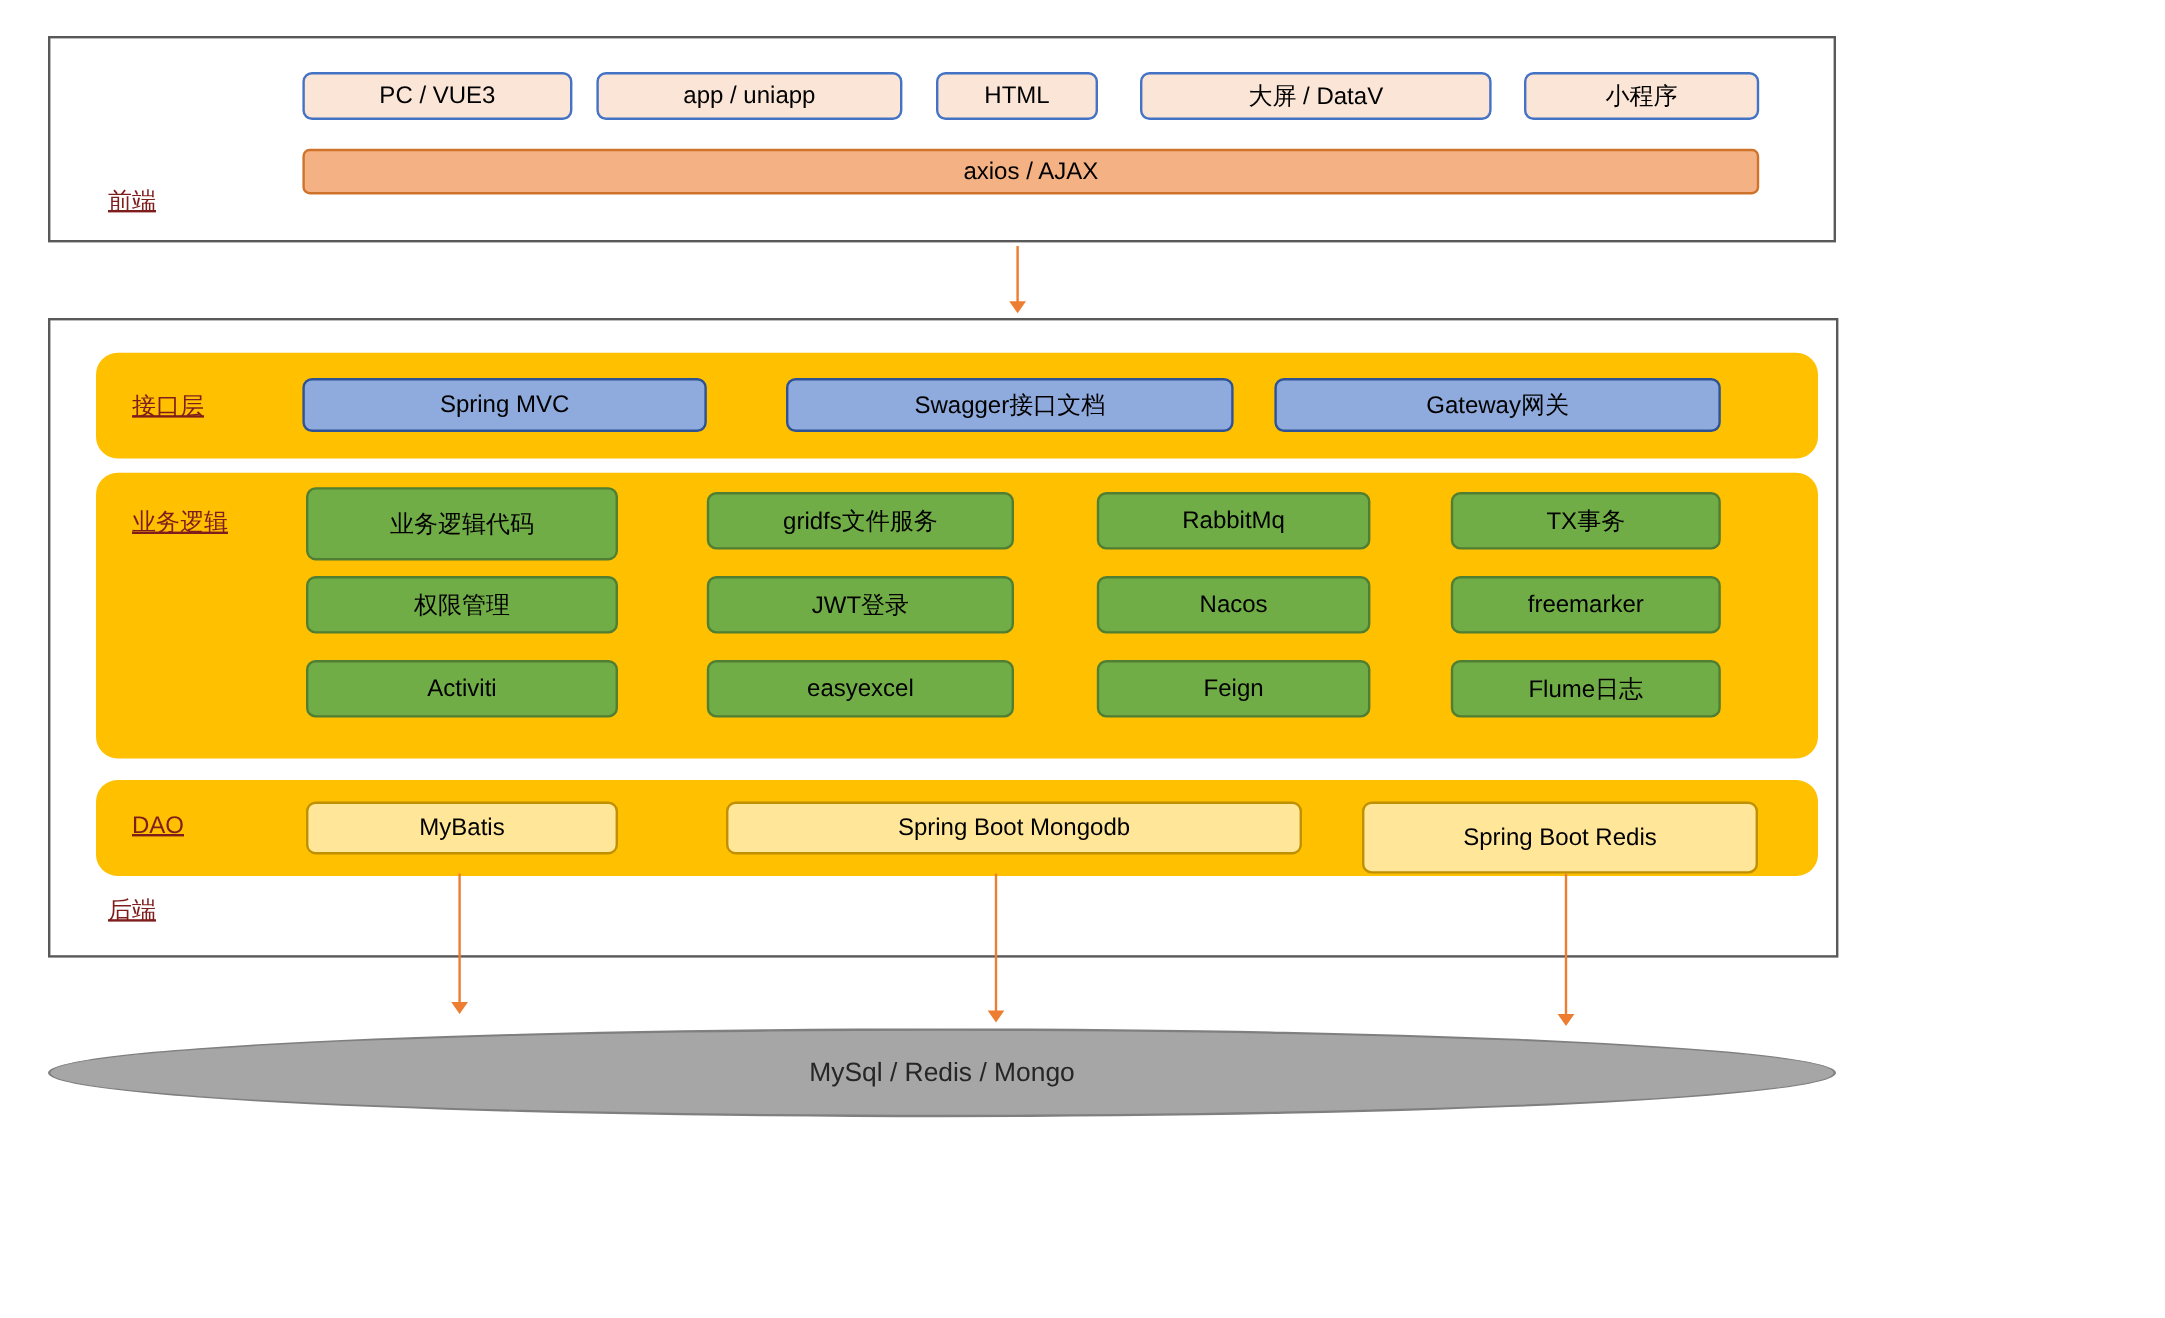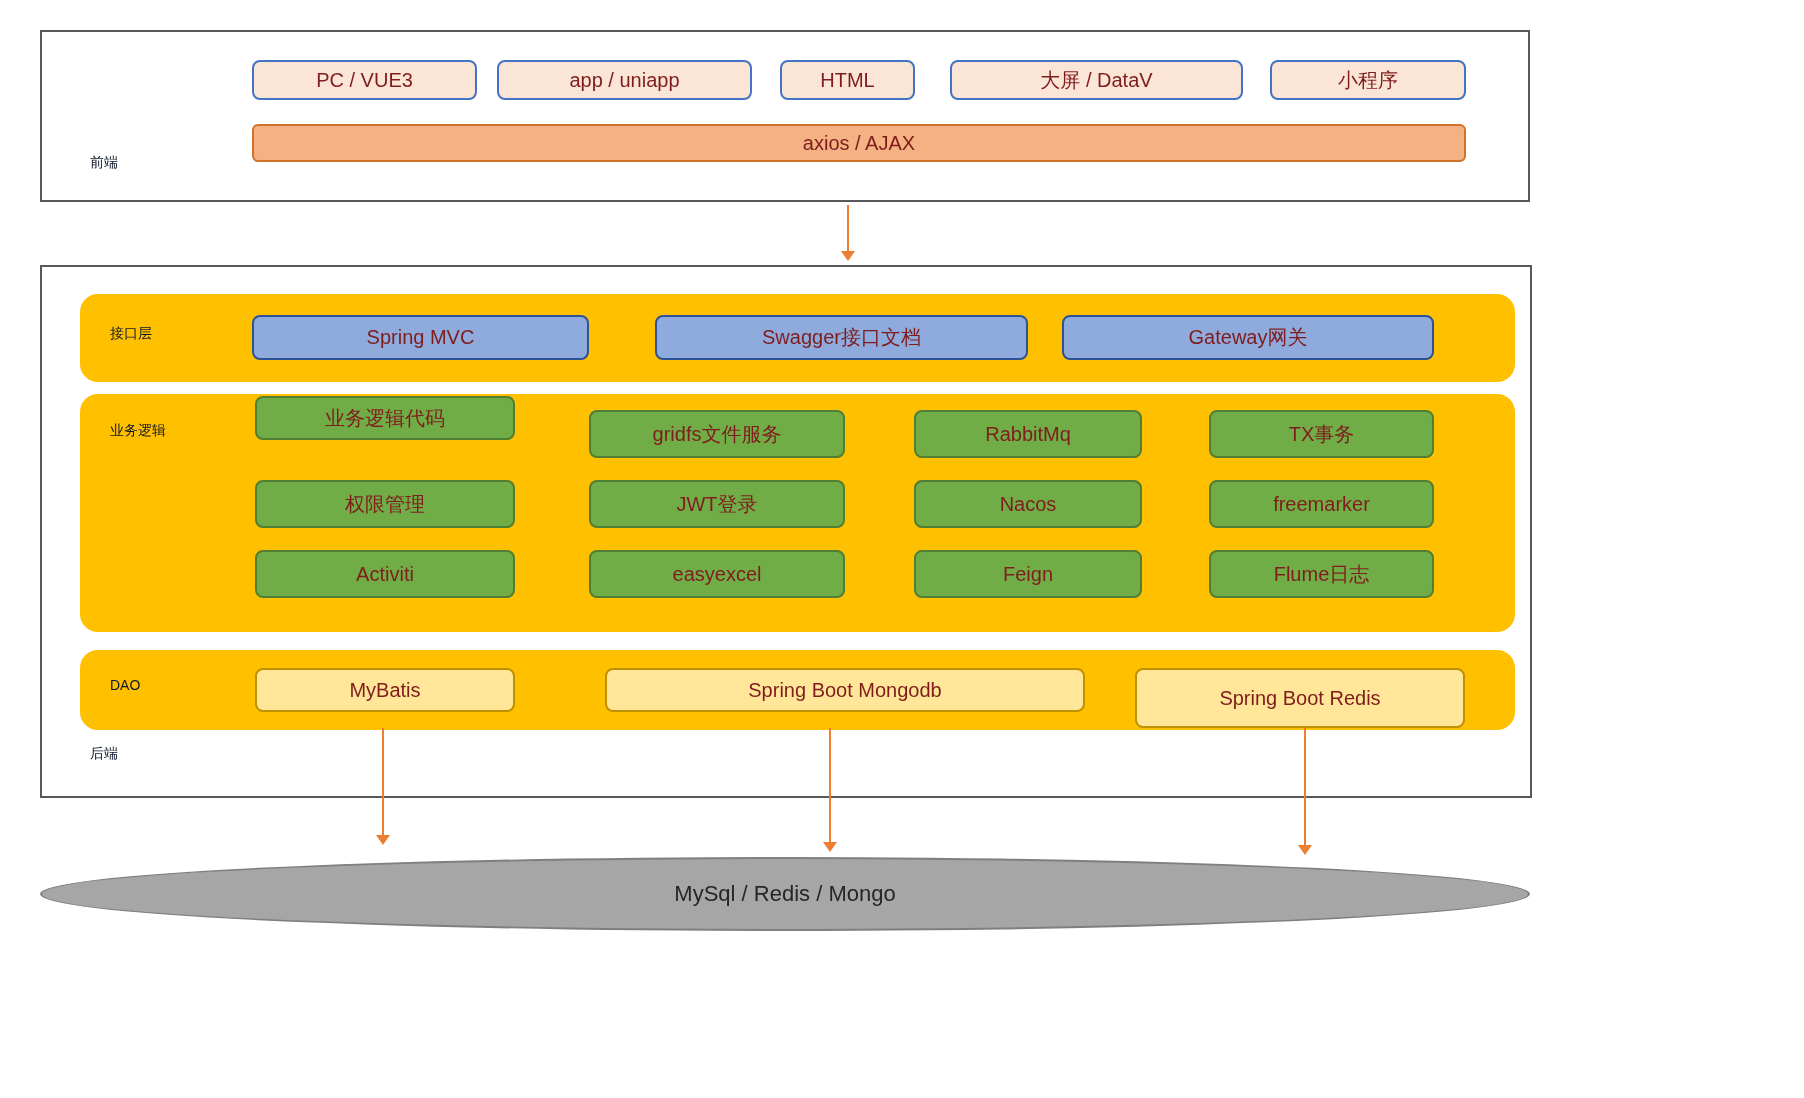--- a/index.html
+++ b/index.html
@@ -1,24 +1,24 @@
 <!DOCTYPE html>
 <html><head>
 <meta charset="utf-8">
 <style>
   html,body{margin:0;padding:0;background:#ffffff;}
   body{font-family:"Liberation Sans","DejaVu Sans",sans-serif;color:#333;}
   .page{position:relative;width:1804px;height:1098px;background:#fff;overflow:hidden;}
 
   .outer-panel{position:absolute;background:#fff;border:2px solid #595959;box-sizing:border-box;}
 
-  .section-label{position:absolute;font-size:14px;color:#0f172a;white-space:nowrap;}
+  .section-label{position:absolute;font-size:20px;color:#7f1d1d;white-space:nowrap;text-decoration:underline;}
 
   .node{position:absolute;box-sizing:border-box;display:flex;align-items:center;justify-content:center;
-        font-size:20px;color:#7f1d1d;white-space:nowrap;border-radius:8px;}
+        font-size:20px;color:#000000;white-space:nowrap;border-radius:8px;}
 
   .client{background:#fbe5d6;border:2px solid #4472c4;}
   .transport{background:#f4b183;border:2px solid #d0732a;}
   .blue{background:#8faadc;border:2px solid #2e5395;}
   .green{background:#70ad47;border:2px solid #507e32;}
   .dao-node{background:#ffe699;border:2px solid #bf9000;}
 
   .gold-panel{position:absolute;background:#ffc000;border-radius:18px;box-sizing:border-box;padding-left:20px;}
 
   .arrow{position:absolute;width:2px;background:#ed7d31;}
@@ -53,21 +53,21 @@
     <div class="gold-panel" style="left:38px;top:27px;width:1435px;height:88px;">
       <div class="section-label" style="left:30px;top:31px;">接口层</div>
       <div class="node blue" style="left:172px;top:21px;width:337px;height:45px;">Spring MVC</div>
       <div class="node blue" style="left:575px;top:21px;width:373px;height:45px;">Swagger接口文档</div>
       <div class="node blue" style="left:982px;top:21px;width:372px;height:45px;">Gateway网关</div>
     </div>
 
     <div class="gold-panel" style="left:38px;top:127px;width:1435px;height:238px;">
       <div class="section-label" style="left:30px;top:28px;">业务逻辑</div>
 
-      <div class="node green" style="left:175px;top:2px;width:260px;height:44px;">业务逻辑代码</div>
+      <div class="node green" style="left:175px;top:12px;width:260px;height:61px;">业务逻辑代码</div>
       <div class="node green" style="left:509px;top:16px;width:256px;height:48px;">gridfs文件服务</div>
       <div class="node green" style="left:834px;top:16px;width:228px;height:48px;">RabbitMq</div>
       <div class="node green" style="left:1129px;top:16px;width:225px;height:48px;">TX事务</div>
 
       <div class="node green" style="left:175px;top:86px;width:260px;height:48px;">权限管理</div>
       <div class="node green" style="left:509px;top:86px;width:256px;height:48px;">JWT登录</div>
       <div class="node green" style="left:834px;top:86px;width:228px;height:48px;">Nacos</div>
       <div class="node green" style="left:1129px;top:86px;width:225px;height:48px;">freemarker</div>
 
       <div class="node green" style="left:175px;top:156px;width:260px;height:48px;">Activiti</div>

